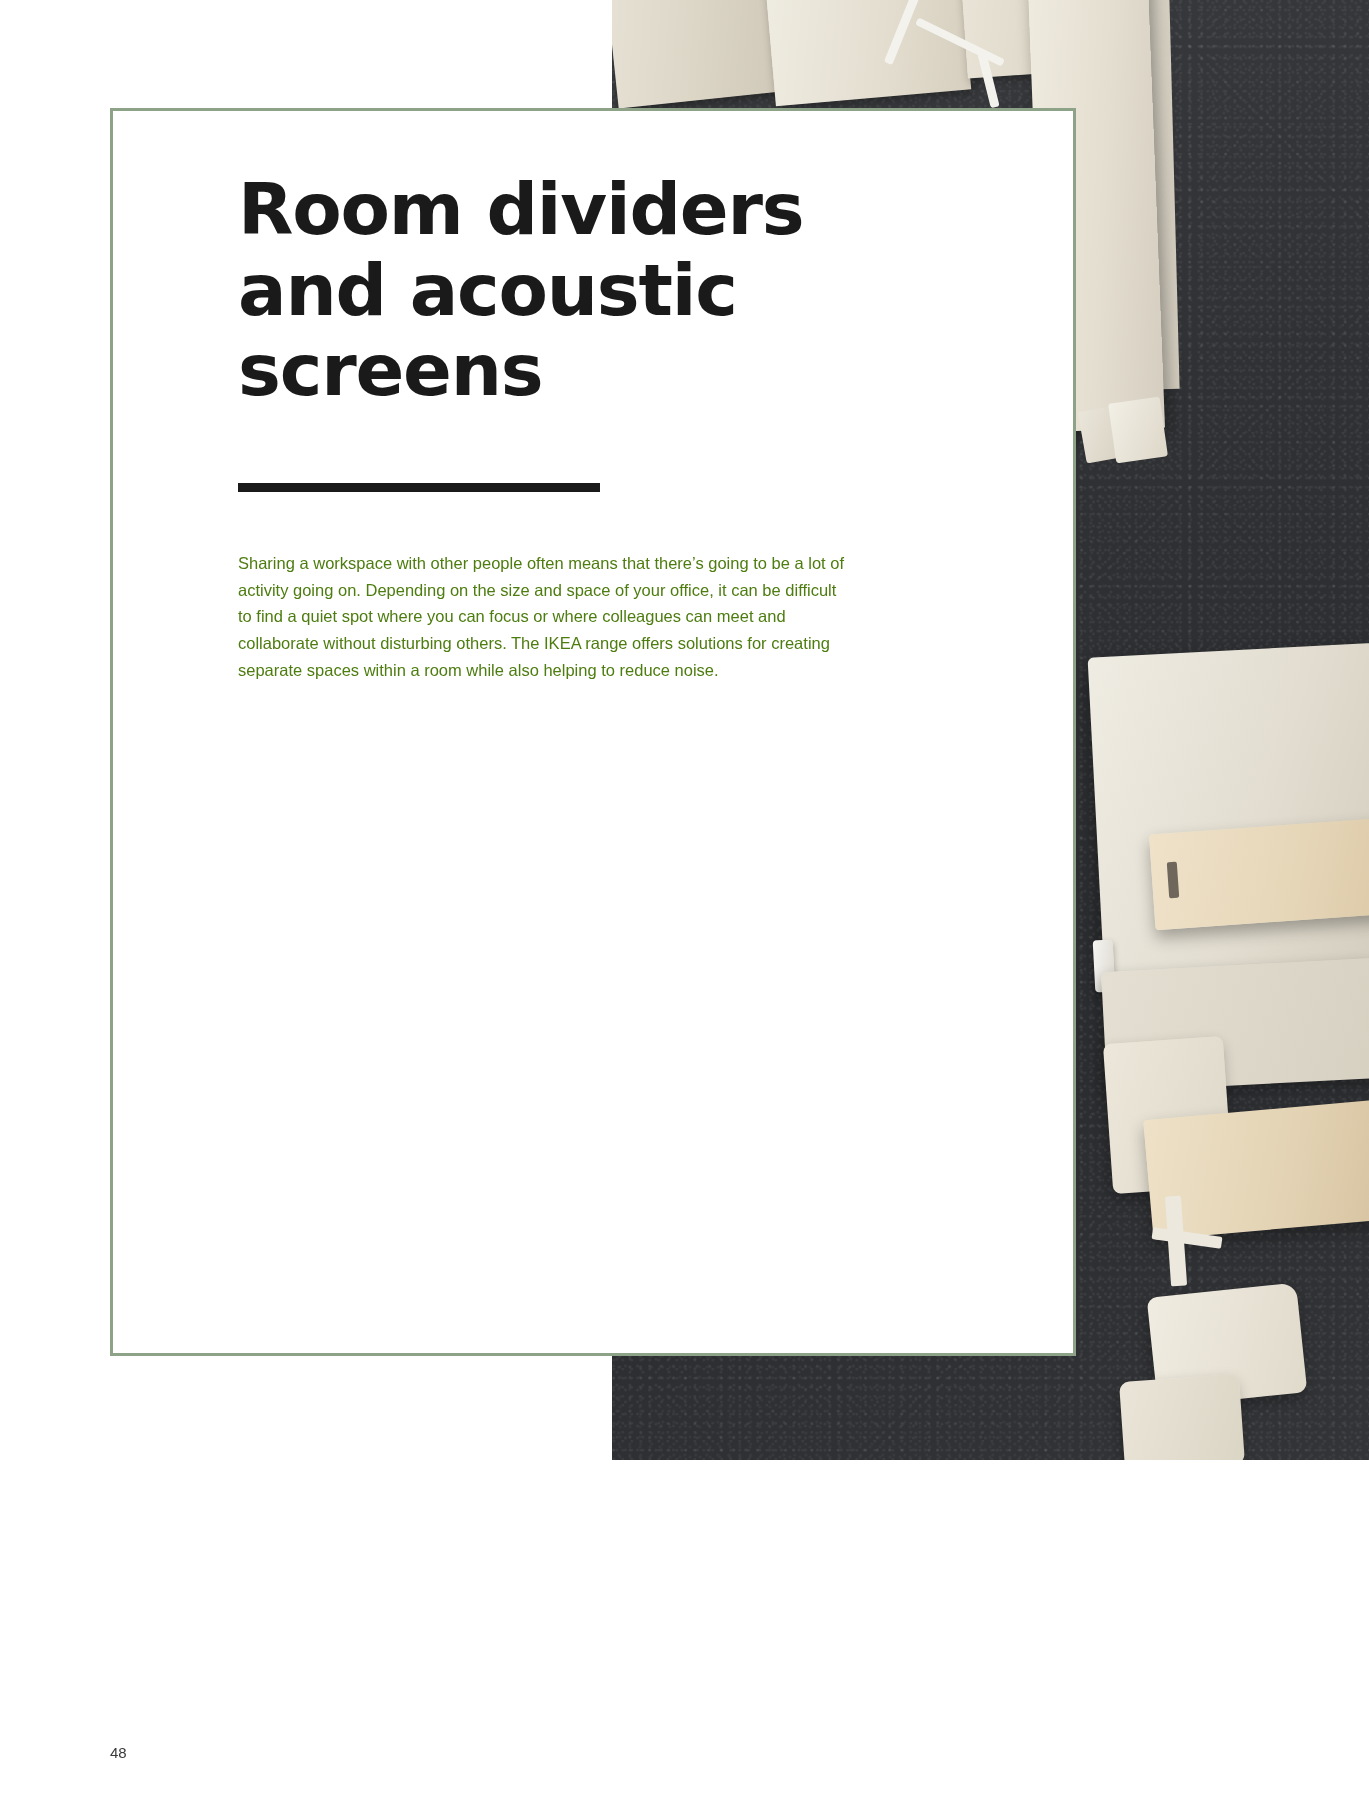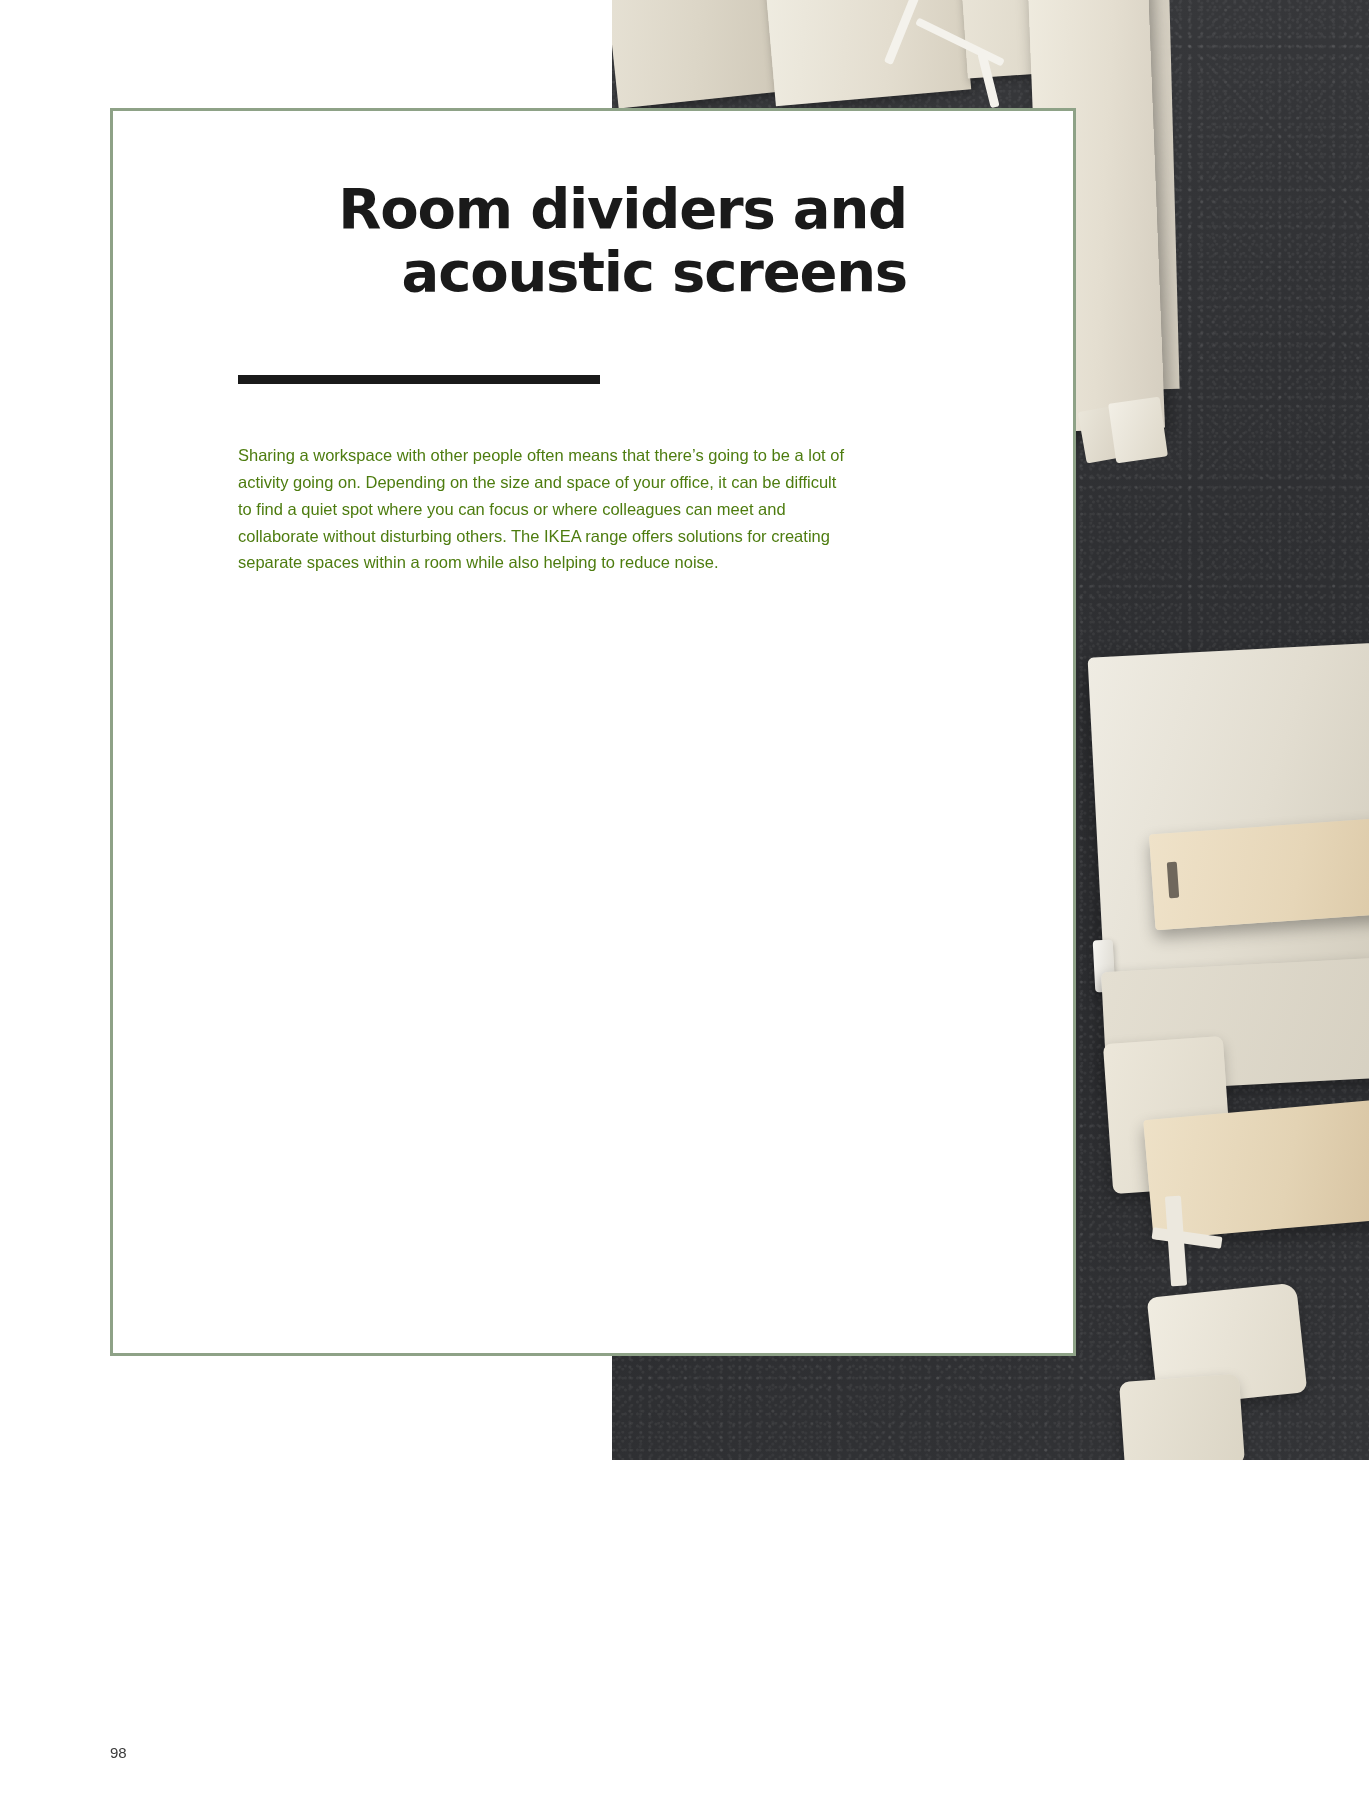--- a/index.html
+++ b/index.html
@@ -194,27 +194,26 @@
   .card-inner {
     position: absolute;
     left: 125px;
     top: 58px;
     width: 700px;
   }
 
   .headline {
     font-family: "DejaVu Sans", "Liberation Sans", sans-serif;
     font-weight: 700;
-    font-size: 56px;
+    font-size: 72px;
     line-height: 1.12;
     letter-spacing: -1.2px;
     color: #1a1a1a;
-    margin: 9px;
+    margin: 0;
     max-width: 660px;
-    text-align: right;
   }
 
   .rule {
     width: 362px;
     height: 9px;
     background: #1a1a1a;
     margin: 72px 0 0 0;
   }
 
   .body-copy {
@@ -268,13 +267,13 @@
 </div>
 
 <div class="page-card">
   <div class="card-inner">
     <h1 class="headline">Room dividers and acoustic screens</h1>
     <div class="rule"></div>
     <p class="body-copy">Sharing a workspace with other people often means that there’s going to be a lot of activity going on. Depending on the size and space of your office, it can be difficult to find a quiet spot where you can focus or where colleagues can meet and collaborate without disturbing others. The IKEA range offers solutions for creating separate spaces within a room while also helping to reduce noise.</p>
   </div>
 </div>
 
-<div class="page-number">98</div>
+<div class="page-number">48</div>
 
 </body></html>

